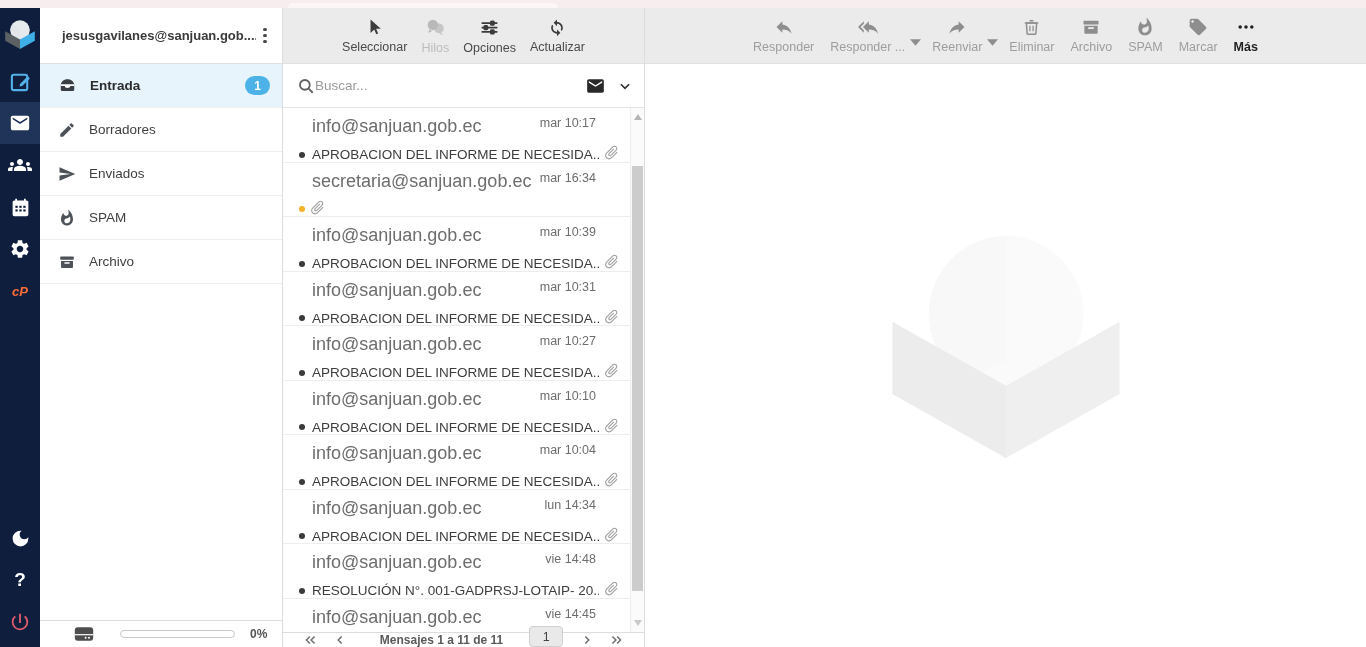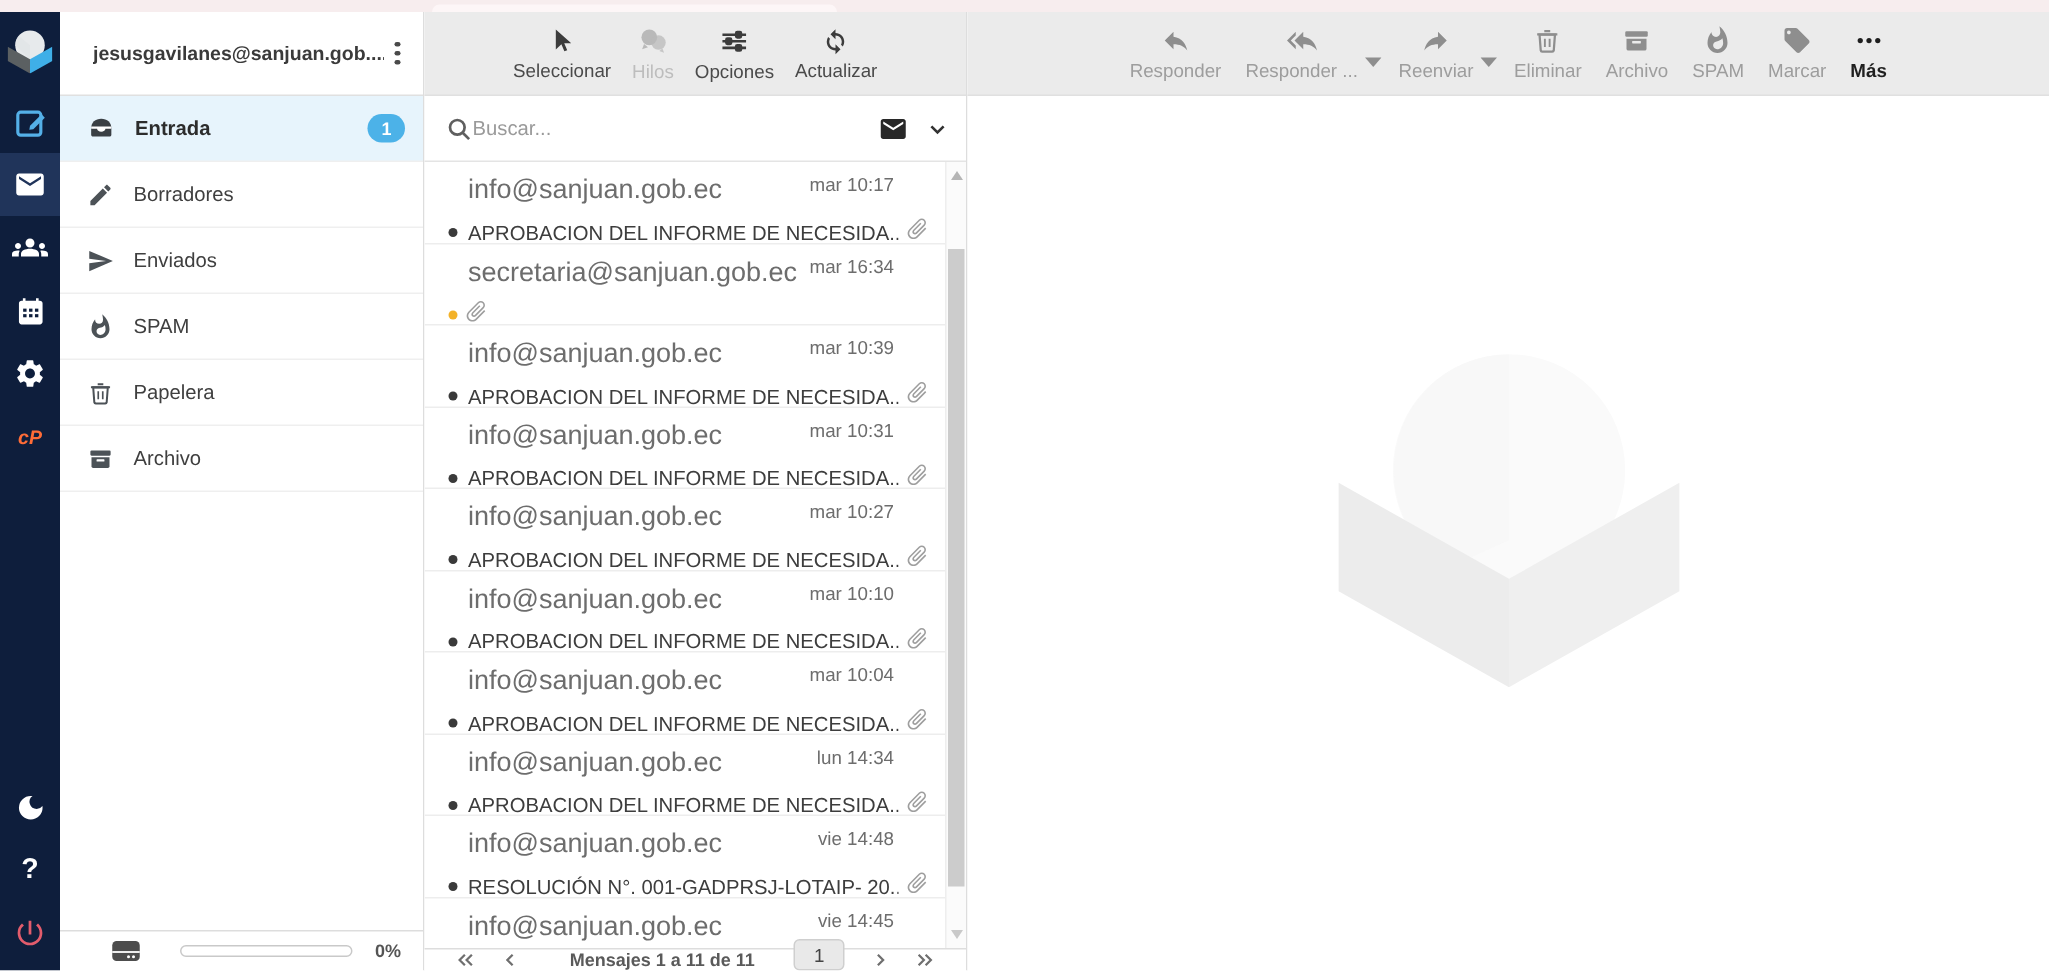--- a/index.html
+++ b/index.html
@@ -186,28 +186,20 @@
         <svg width="18" height="18" viewBox="0 0 24 24" fill="#4c5257">
           <path d="M2.01 21 23 12 2.01 3 2 10l15 2-15 2z"></path>
         </svg>
         <span class="flabel">Enviados</span>
       </li>
       <li class="folder">
         <svg width="18" height="18" viewBox="0 0 24 24" fill="#4c5257">
           <path d="M13.5.67s.74 2.65.74 4.8c0 2.06-1.35 3.73-3.41 3.73-2.07 0-3.63-1.67-3.63-3.73l.03-.36C5.21 7.51 4 10.62 4 14c0 4.42 3.58 8 8 8s8-3.58 8-8C20 8.61 17.41 3.8 13.5.67zM11.71 19c-1.78 0-3.22-1.4-3.22-3.14 0-1.62 1.05-2.76 2.81-3.12 1.77-.36 3.6-1.21 4.62-2.58.39 1.29.59 2.65.59 4.04 0 2.65-2.15 4.8-4.8 4.8z"></path>
         </svg>
         <span class="flabel">SPAM</span>
-      </li>
-      <li class="folder">
-        <svg width="18" height="18" viewBox="0 0 24 24" fill="none" stroke="#4c5257" stroke-width="1.8">
-          <path d="M5.5 7h13l-1 13.2a1.3 1.3 0 0 1-1.3 1.1H7.8a1.3 1.3 0 0 1-1.3-1.1z"></path>
-          <path d="M3.5 6.8h17M9.5 4.2h5"></path>
-          <path d="M10 10.5v7M14 10.5v7" stroke-width="1.5"></path>
-        </svg>
-        <span class="flabel">Papelera</span>
       </li>
       <li class="folder">
         <svg width="18" height="18" viewBox="0 0 24 24" fill="#4c5257">
           <rect x="3" y="4.5" width="18" height="4.5" rx="1"></rect>
           <path d="M4 10.5h16v8a1.5 1.5 0 0 1-1.5 1.5h-13A1.5 1.5 0 0 1 4 18.5z"></path>
           <rect x="8.5" y="12.3" width="7" height="2" fill="#fff" rx="0.5"></rect>
         </svg>
         <span class="flabel">Archivo</span>
       </li>
     </ul>

